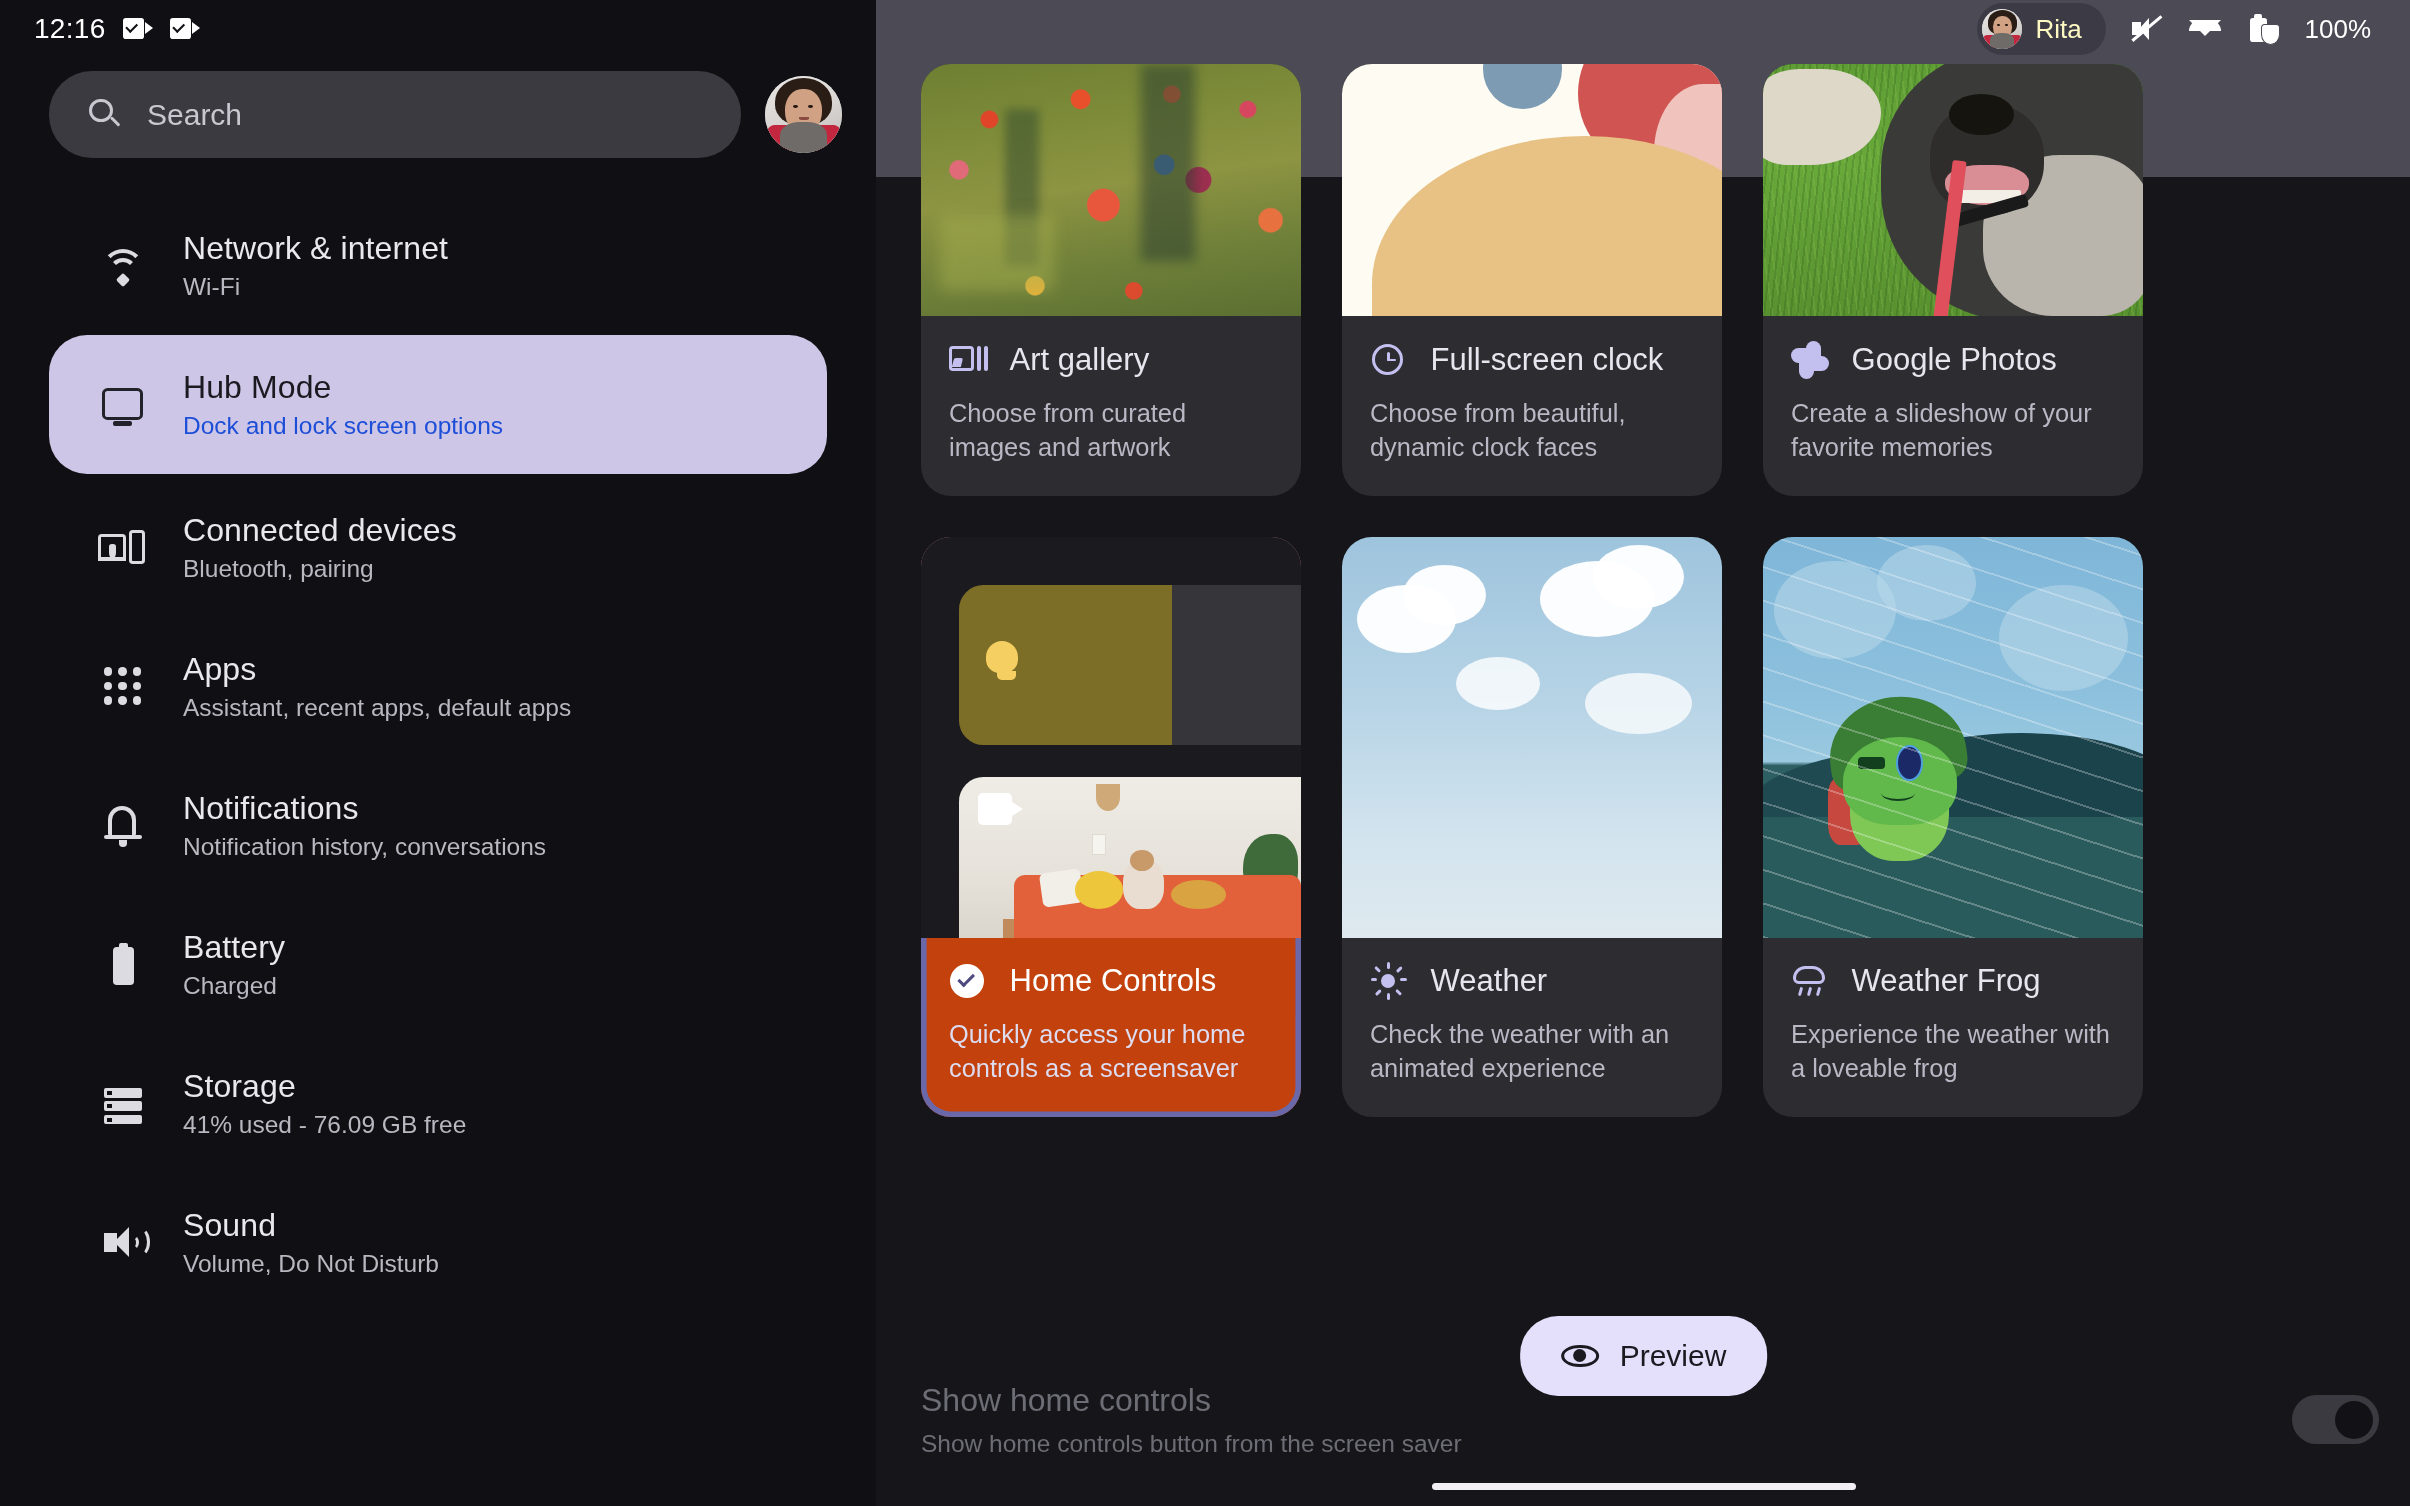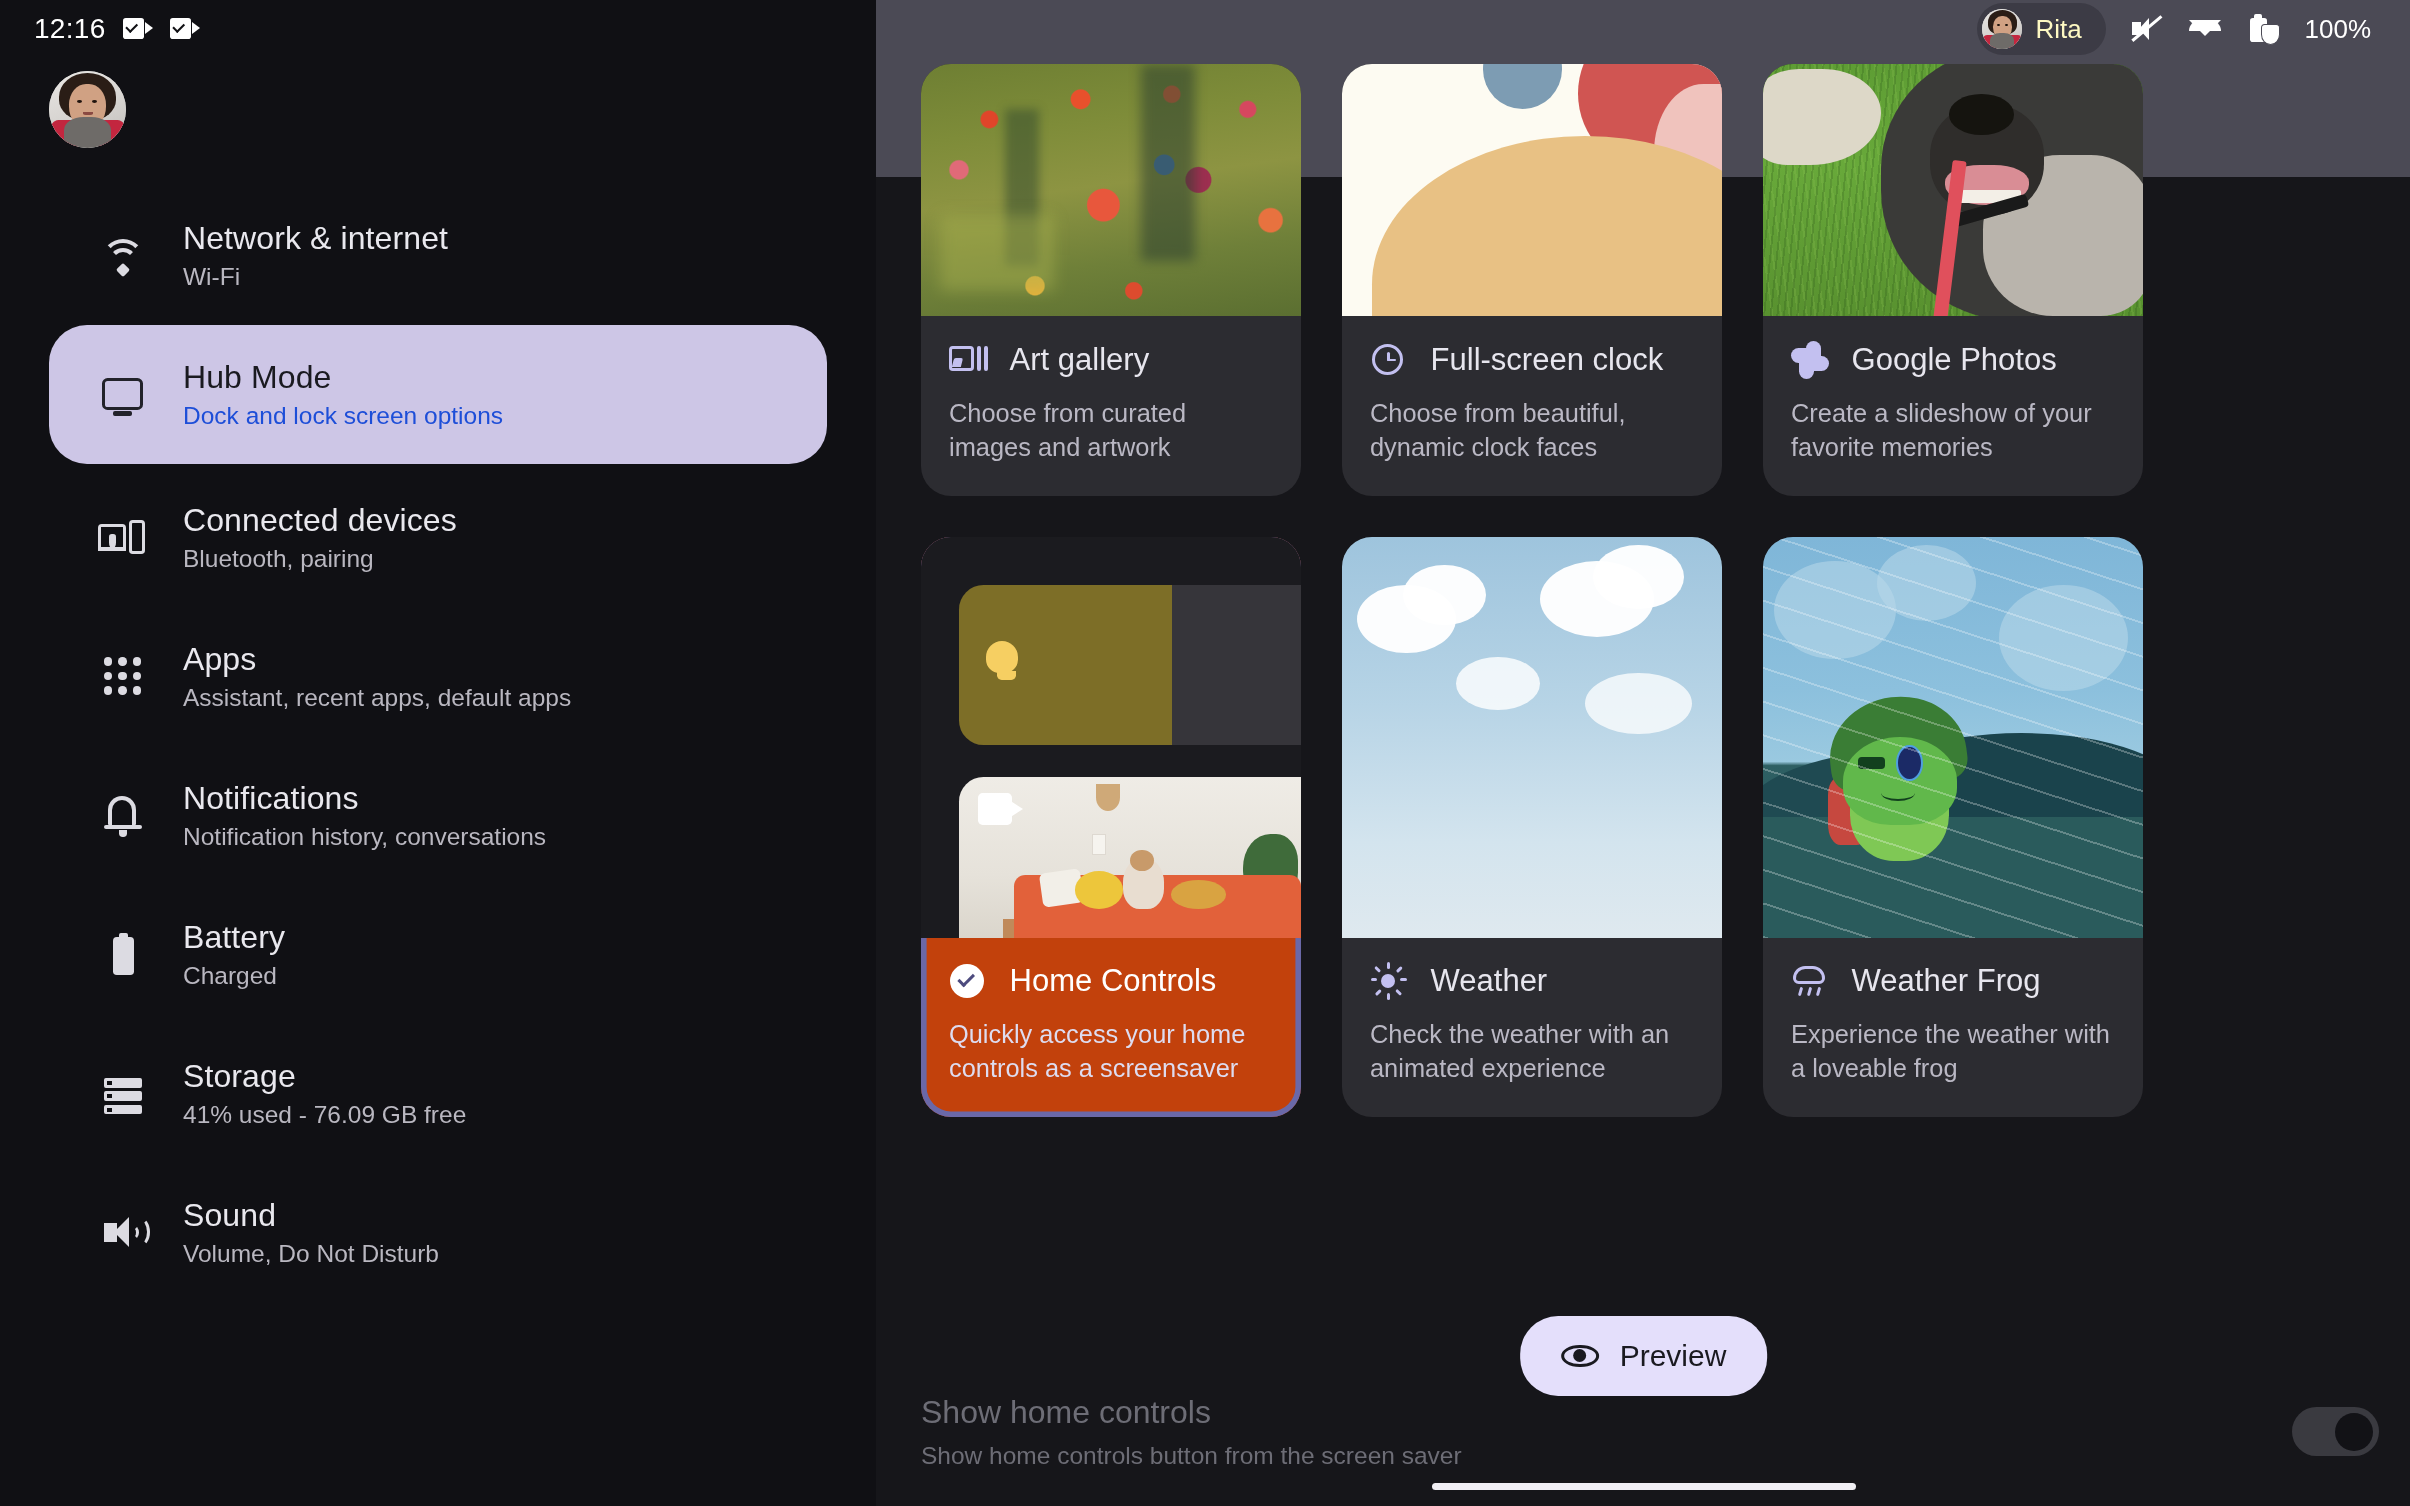--- a/index.html
+++ b/index.html
@@ -316,21 +316,21 @@
   .thumb-frog .wink { position:absolute; left:25%; top:55%; width:7%; height:3%; background:#12401e; border-radius:3.8px;}
   .thumb-frog .smile { position:absolute; left:31%; top:62%; width:9%; height:4%; border-bottom:2.8px solid #12401e; border-radius:0 0 50% 50%;}
   .thumb-frog .pack { position:absolute; left:17%; top:60%; width:11%; height:17%; background:#c6483f; border-radius:26% 26% 30% 30%;}
   .thumb-frog .stem { position:absolute; left:40%; top:52%; width:2%; height:22%; background:#4e9b3c; border-radius:2.8px; transform:rotate(-5deg);}
   .rain { position:absolute; inset:0; opacity:.5;
       background: repeating-linear-gradient(18deg, rgba(255,255,255,.55) 0 1.9px, transparent 1.9px 32px);}
 
   
   .bottom-area { position:absolute; left:0; right:0; bottom:0; height: 198px; }
   .pref-row {
-     position:absolute; left: 0; right:0; bottom: 37px;
+     position:absolute; left: 0; right:0; bottom: 49px;
      display:flex; align-items:center; justify-content:space-between;
      padding: 0 32px 0 45px;
   }
   .pref-texts { display:flex; flex-direction:column; gap: 11.3px; }
   .pref-title { font-size: 32px; color:#6d6d76; }
   .pref-sub { font-size: 24.5px; color:#6d6d76; }
   .toggle { width: 87px; height: 49px; background:#3a3a40; border-radius:24.5px; position:relative; cursor:pointer; flex:0 0 87px;}
   .toggle .knob { position:absolute; right:5.6px; top:5.6px; width:38px;height:38px; background:#121216; border-radius:50%;}
 
   .preview-btn {
@@ -364,20 +364,27 @@
           <span class="tick"></span>
       </span>
       <span class="rec-icon">
         <span class="body"></span>
           <span class="tri"></span>
           <span class="tick"></span>
       </span>
     </div>
 
     <div class="search-row">
+      <div class="search-bar">
+        <span class="search-glass">
+          <span class="ring"></span>
+            <span class="handle"></span>
+        </span>
+        <span class="search-placeholder">Search</span>
+      </div>
       <div class="avatar-top">
         <span class="av-bg"></span>
           <span class="av-hair"></span>
           <span class="av-face"></span>
         <span class="av-eye l"></span>
           <span class="av-eye r"></span>
           <span class="av-mouth"></span>
         <span class="av-jacket-l"></span>
           <span class="av-jacket-r"></span>
           <span class="av-scarf"></span>

